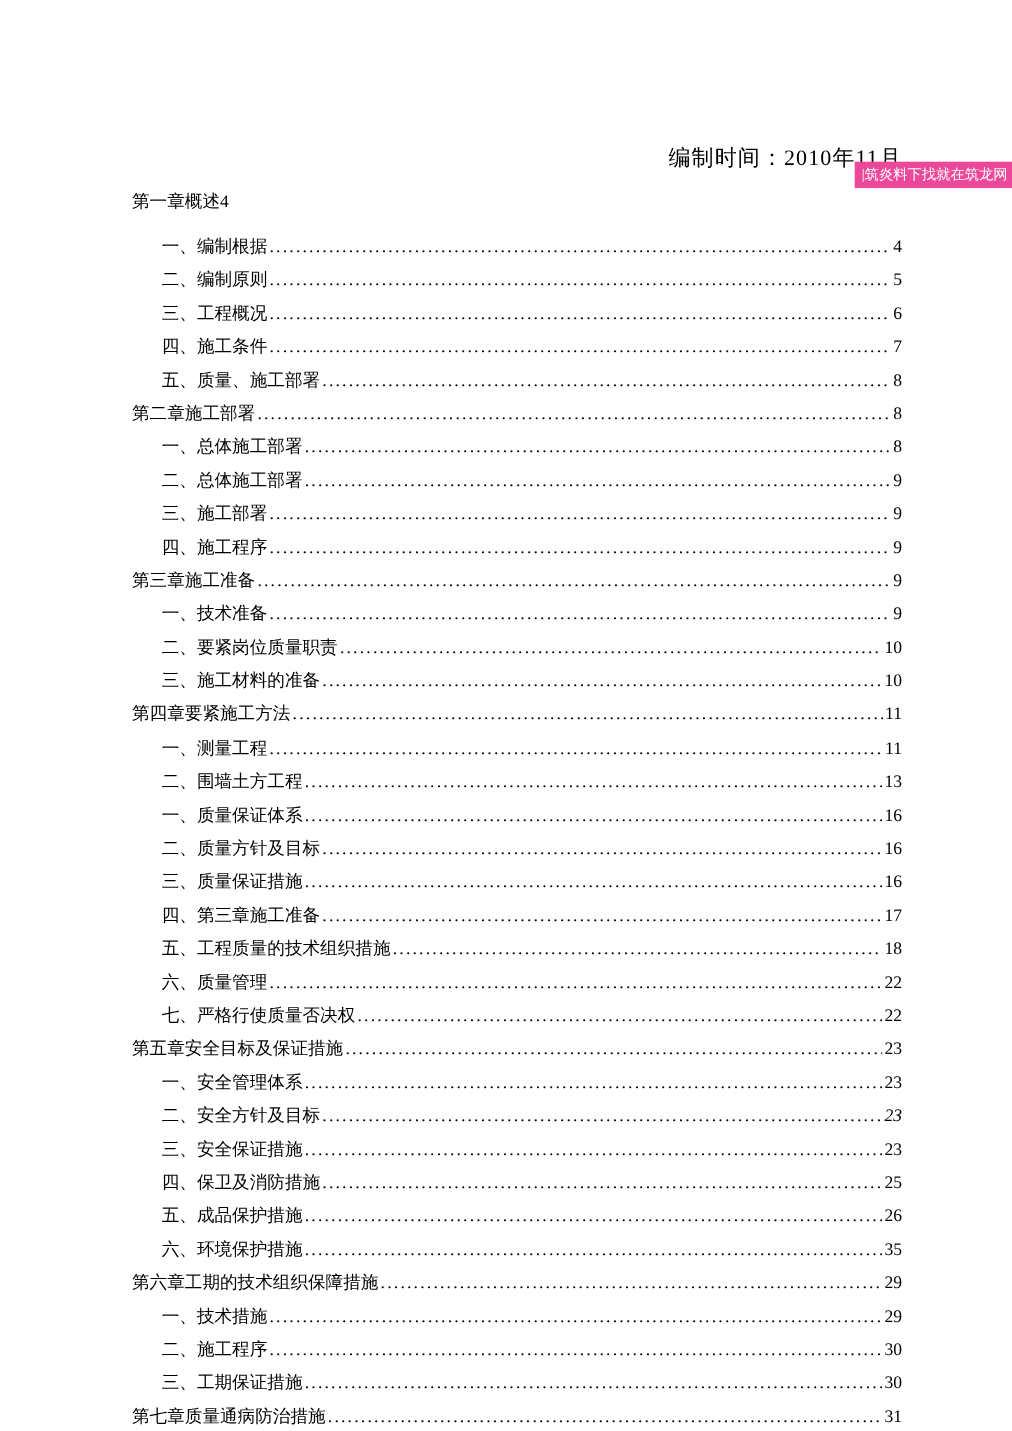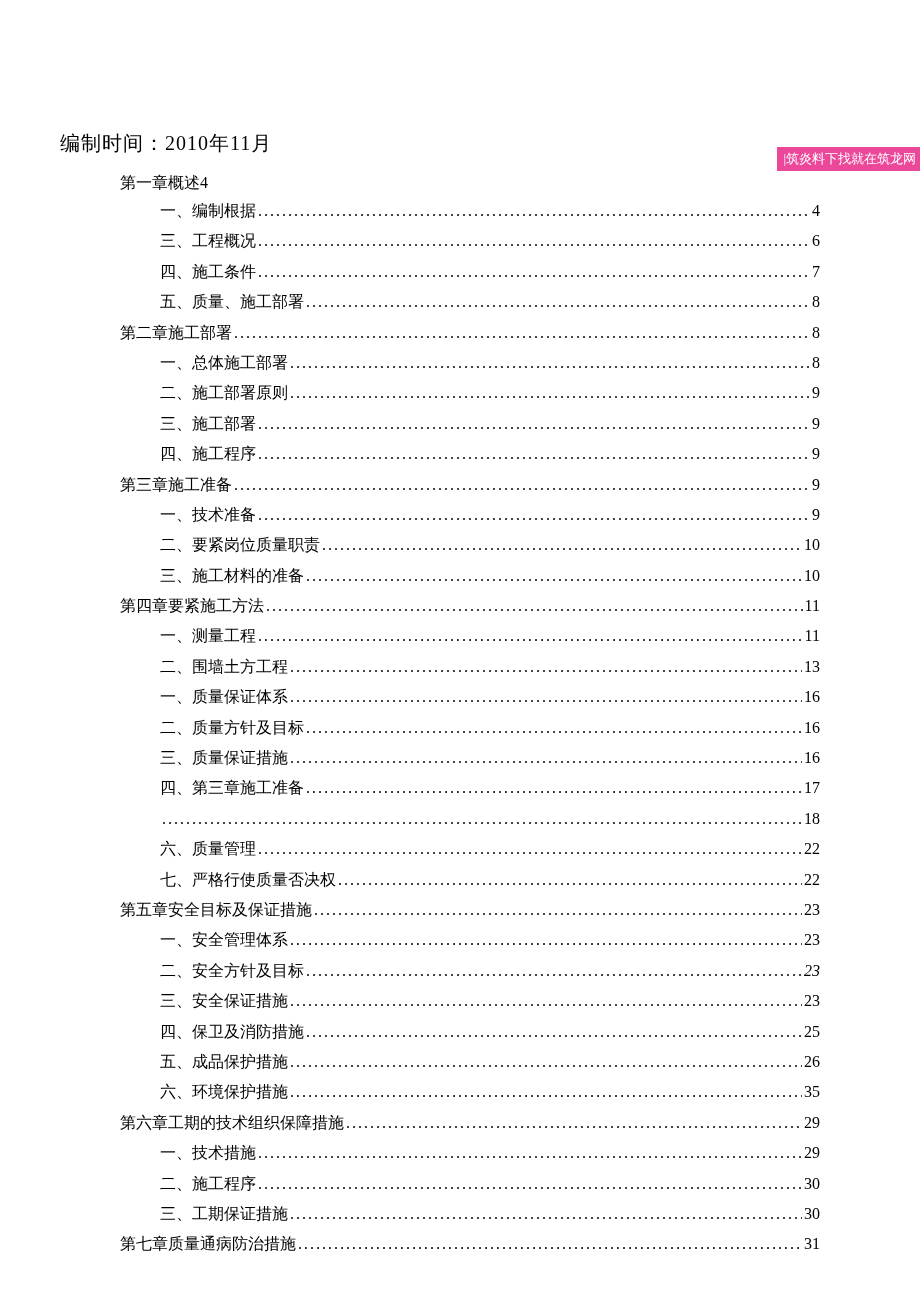--- a/index.html
+++ b/index.html
@@ -1,24 +1,24 @@
 <!DOCTYPE html>
 <html><head>
 <meta charset="utf-8">
 <style>
   html,body{margin:0;padding:0;background:#fff}
   body{width:920px;min-height:1301px;font-family:"SimSun","Songti SC","STSong",serif;color:#000;font-size:16px;position:relative}
   .page{padding:130px 100px 40px 120px}
-  .title-line{text-align:left;font-size:20px;margin:0 0 16px -60px;letter-spacing:1px}
+  .title-line{text-align:right;font-size:20px;margin:0 0 16px -60px;letter-spacing:1px}
   .watermark{position:absolute;top:147px;right:0;background:#ec4899;color:#fff;font-size:13px;padding:3px 4px 3px 6px;letter-spacing:0}
-  .chapter-first{font-size:16px;margin:0 0 2px 0}
+  .chapter-first{font-size:16px;margin:0 0 16px 0}
   .toc{line-height:1.9}
   .toc-row{display:flex;align-items:baseline;white-space:nowrap}
   .toc-row.ch{margin-left:0}
-  .toc-row.sub{margin-left:40px}
+  .toc-row.sub{margin-left:27px}
   .label{flex:0 0 auto}
   .dots{flex:1 1 auto;overflow:hidden;letter-spacing:2px;color:#000;margin:0 2px;font-family:serif}
   .dots::after{content:".....................................................................................................................................................................................................";}
   .pg{flex:0 0 auto}
   .italic{font-style:italic}
 </style>
 </head>
 <body>
 
 <div class="watermark">|筑炎料下找就在筑龙网</div>
@@ -26,20 +26,25 @@
 <div class="page">
   <div class="title-line">编制时间：2010年11月</div>
   <div class="chapter-first">第一章概述4</div>
   <div class="toc" id="toc">
       <div class="toc-row sub">
         <span class="label">一、编制根据</span>
         <span class="dots"></span>
         <span class="pg">4</span>
       </div>
       <div class="toc-row sub">
+        <span class="label">二、编制原则</span>
+        <span class="dots"></span>
+        <span class="pg">5</span>
+      </div>
+      <div class="toc-row sub">
         <span class="label">三、工程概况</span>
         <span class="dots"></span>
         <span class="pg">6</span>
       </div>
       <div class="toc-row sub">
         <span class="label">四、施工条件</span>
         <span class="dots"></span>
         <span class="pg">7</span>
       </div>
       <div class="toc-row sub">
@@ -51,21 +56,21 @@
         <span class="label">第二章施工部署</span>
         <span class="dots"></span>
         <span class="pg">8</span>
       </div>
       <div class="toc-row sub">
         <span class="label">一、总体施工部署</span>
         <span class="dots"></span>
         <span class="pg">8</span>
       </div>
       <div class="toc-row sub">
-        <span class="label">二、施工部署原则</span>
+        <span class="label">二、总体施工部署</span>
         <span class="dots"></span>
         <span class="pg">9</span>
       </div>
       <div class="toc-row sub">
         <span class="label">三、施工部署</span>
         <span class="dots"></span>
         <span class="pg">9</span>
       </div>
       <div class="toc-row sub">
         <span class="label">四、施工程序</span>
@@ -121,20 +126,21 @@
         <span class="label">三、质量保证措施</span>
         <span class="dots"></span>
         <span class="pg">16</span>
       </div>
       <div class="toc-row sub">
         <span class="label">四、第三章施工准备</span>
         <span class="dots"></span>
         <span class="pg">17</span>
       </div>
       <div class="toc-row sub">
+        <span class="label">五、工程质量的技术组织措施</span>
         <span class="dots"></span>
         <span class="pg">18</span>
       </div>
       <div class="toc-row sub">
         <span class="label">六、质量管理</span>
         <span class="dots"></span>
         <span class="pg">22</span>
       </div>
       <div class="toc-row sub">
         <span class="label">七、严格行使质量否决权</span>

